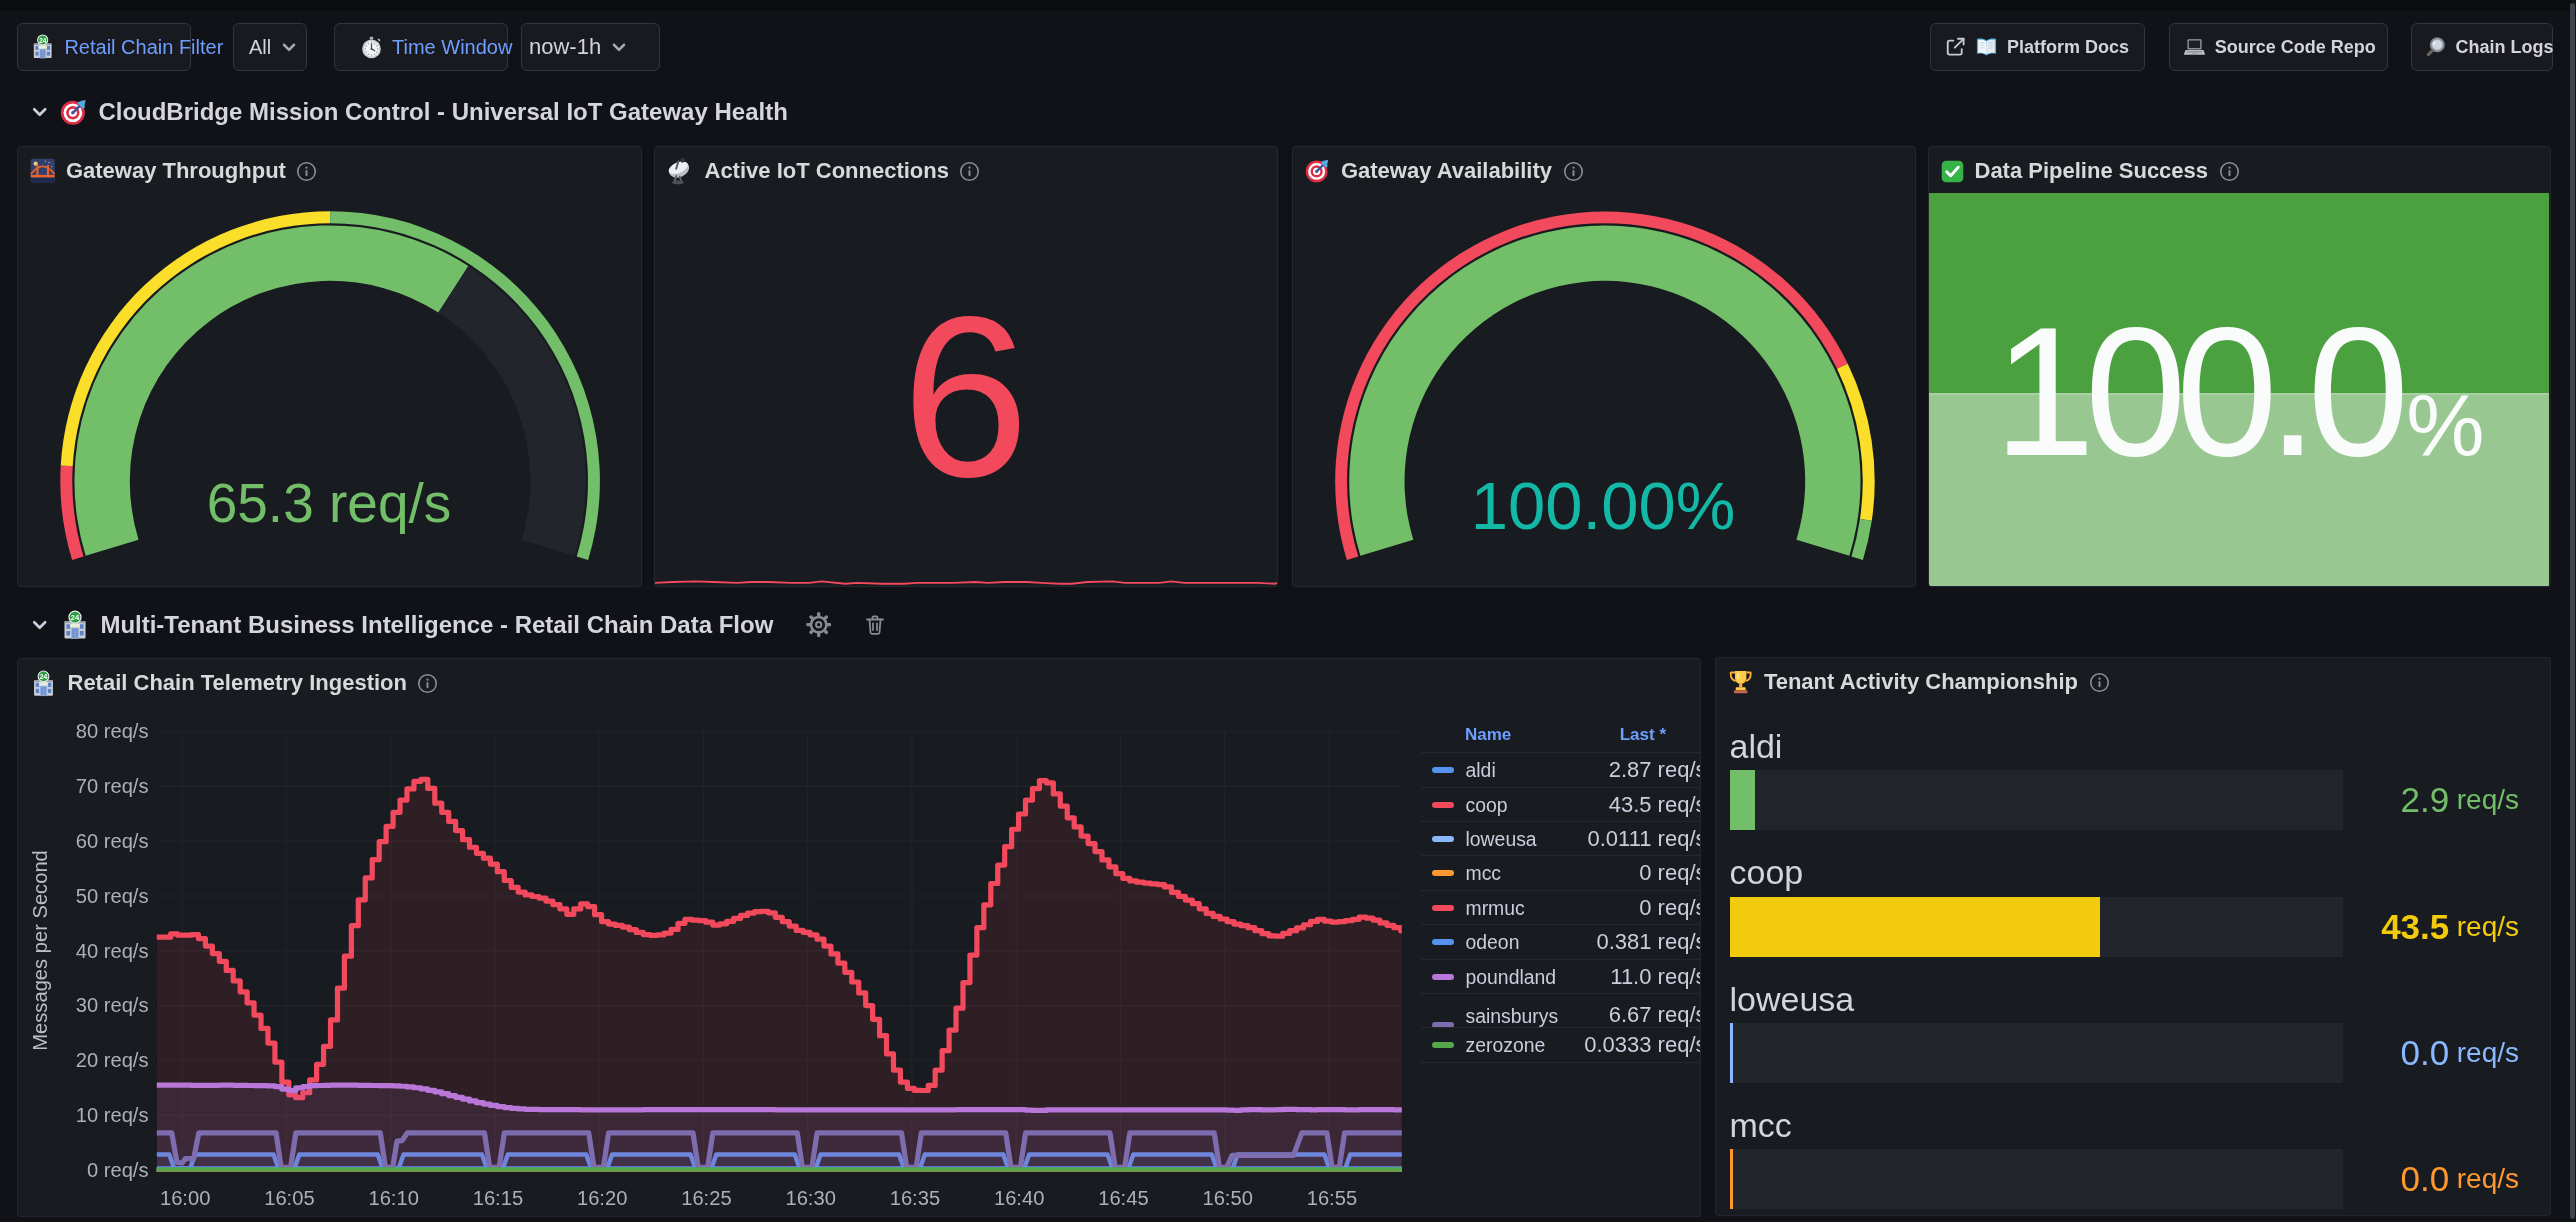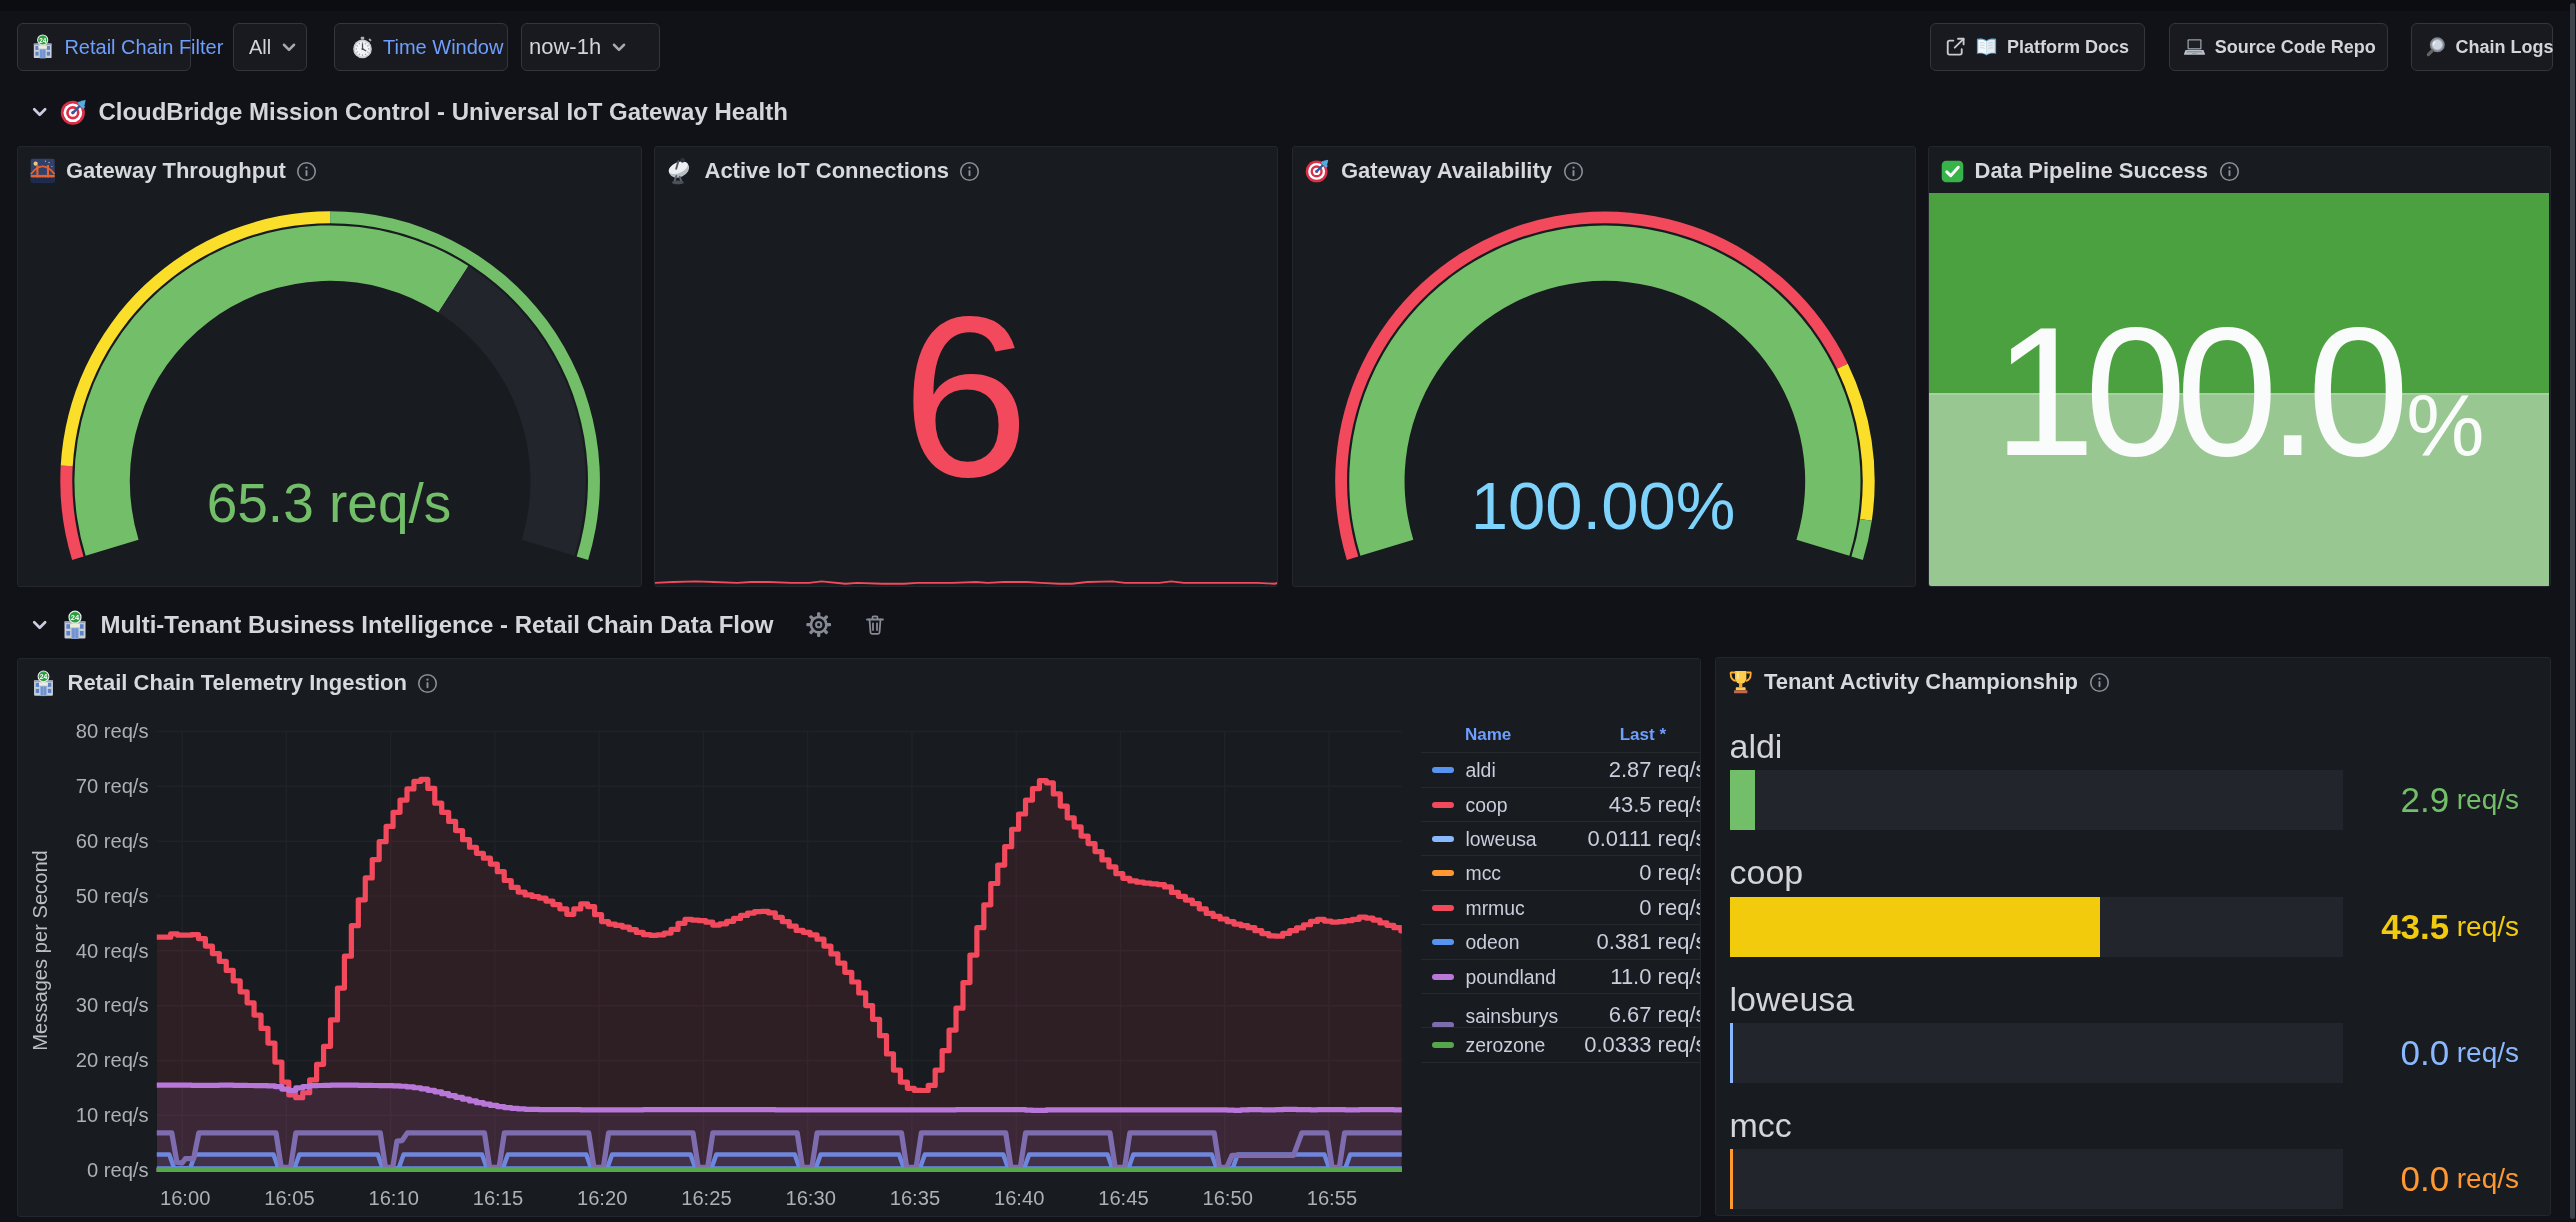--- a/index.html
+++ b/index.html
@@ -26,21 +26,21 @@
       <text x="18" y="13.4" text-anchor="middle" style="font:bold 10px &quot;Liberation Sans&quot;,sans-serif" fill="#fff">24</text>
     </svg>
     <span style="color:#6e9fff;font-size:20px;font-weight:400">Retail Chain Filter</span>
   </div>
 <div class="btn" style="left:233px;width:74px;padding-left:15px">
     <span style="color:#d3d4db;font-size:20px;font-weight:400">All</span>
     <svg width="18" height="18" viewBox="0 0 16 16" style="flex:none">
       <path d="M3.5 6 L8 10.5 L12.5 6" stroke="#a7a9b1" stroke-width="2.2" fill="none" stroke-linecap="round" stroke-linejoin="round"></path>
     </svg>
   </div>
-<div class="btn" style="left:334px;width:174px;padding-left:16px">
+<div class="btn" style="left:334px;width:174px;padding-left:25px">
     <svg width="23" height="23" viewBox="0 0 32 32" style="flex:none">
       <rect x="13.6" y="1" width="4.8" height="4" rx="1" fill="#aab0b8"></rect>
       <rect x="24.5" y="4" width="4" height="2.6" rx="1" fill="#aab0b8" transform="rotate(45 26.5 5.3)"></rect>
       <circle cx="16" cy="18" r="13" fill="#c9ced4"></circle>
       <circle cx="16" cy="18" r="10.6" fill="#f2f4f6"></circle>
       <g transform="translate(16 18)">
         <line x1="0" y1="-9.6" x2="0" y2="-7.6" stroke="#9aa0a8" stroke-width="1.6" transform="rotate(0)"></line>
         <line x1="0" y1="-9.6" x2="0" y2="-7.6" stroke="#9aa0a8" stroke-width="1.6" transform="rotate(30)"></line>
         <line x1="0" y1="-9.6" x2="0" y2="-7.6" stroke="#9aa0a8" stroke-width="1.6" transform="rotate(60)"></line>
         <line x1="0" y1="-9.6" x2="0" y2="-7.6" stroke="#9aa0a8" stroke-width="1.6" transform="rotate(90)"></line>
@@ -191,21 +191,21 @@
         <circle cx="12" cy="7.6" r="1.3" fill="#8a8e99"></circle>
         <rect x="10.9" y="10.3" width="2.2" height="7" rx="1.1" fill="#8a8e99"></rect>
       </svg>
     </div>
 <div style="position:absolute;left:0;top:-3px"><svg width="620" height="438" viewBox="0 0 829 586">
         <path d="M 71.8 556.5 A 361 361 0 0 1 742.0 293.9 L 727.6 300.8 A 345 345 0 0 0 87.1 551.9 Z" fill="#F2495C"></path>
         <path d="M 742.0 293.9 A 361 361 0 0 1 774.1 504.0 L 758.3 501.6 A 345 345 0 0 0 727.6 300.8 Z" fill="#FADE2A"></path>
         <path d="M 774.1 504.0 A 361 361 0 0 1 762.2 556.5 L 746.9 551.9 A 345 345 0 0 0 758.3 501.6 Z" fill="#73BF69"></path>
         <path d="M 89.9 551.0 A 342 342 0 1 1 744.1 551.0 L 673.3 529.4 A 268 268 0 1 0 160.7 529.4 Z" fill="#73BF69"></path>
       </svg></div>
-<div style="position:absolute;left:0;top:320px;width:620px;text-align:center;font-size:67px;font-weight:400;color:#7dd3fc">100.00%</div>
+<div style="position:absolute;left:0;top:320px;width:620px;text-align:center;font-size:67px;font-weight:400;color:#14b8a6">100.00%</div>
 </div>
 
 <div class="panel" style="left:1928px;top:146px;width:623px;height:441px;overflow:hidden">
 <div style="position:absolute;left:0;top:46px;width:620px;height:201px;background:#4ba13f"></div>
 <div style="position:absolute;left:0;top:248px;width:620px;height:191px;background:#98c791"></div>
 <div style="position:absolute;left:0;top:246px;width:620px;height:1.5px;background:#a9d0a3"></div>
 <div class="ptitle">
       <svg width="23" height="23" viewBox="0 0 32 32" style="flex:none">
         <rect x="1" y="1" width="30" height="30" rx="6" fill="#37b34a"></rect>
         <path d="M8 16.5 L13.5 22 L24 10" stroke="#fff" stroke-width="4" fill="none" stroke-linecap="round" stroke-linejoin="round"></path>

